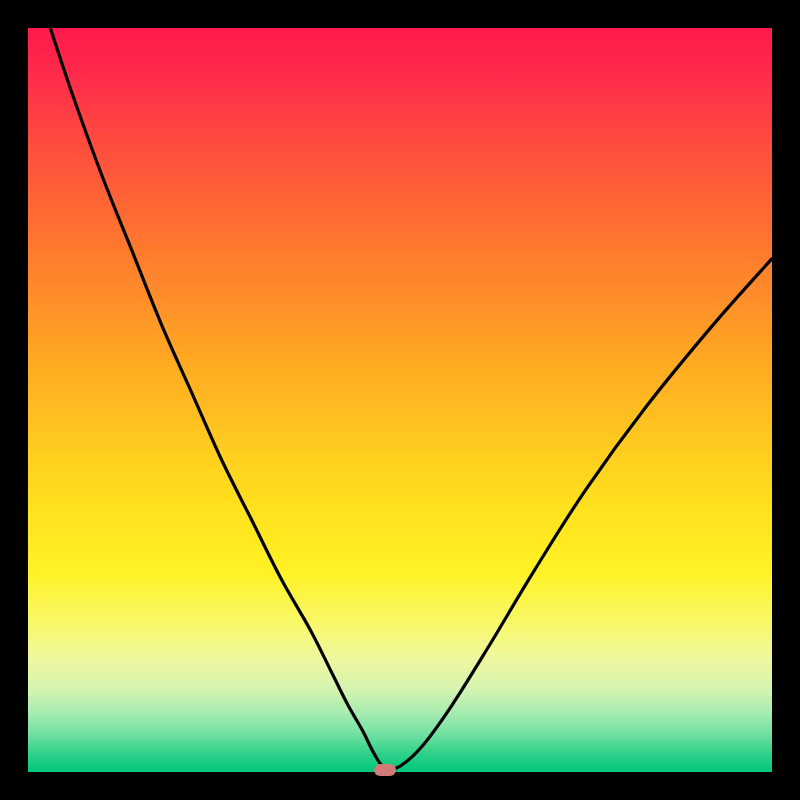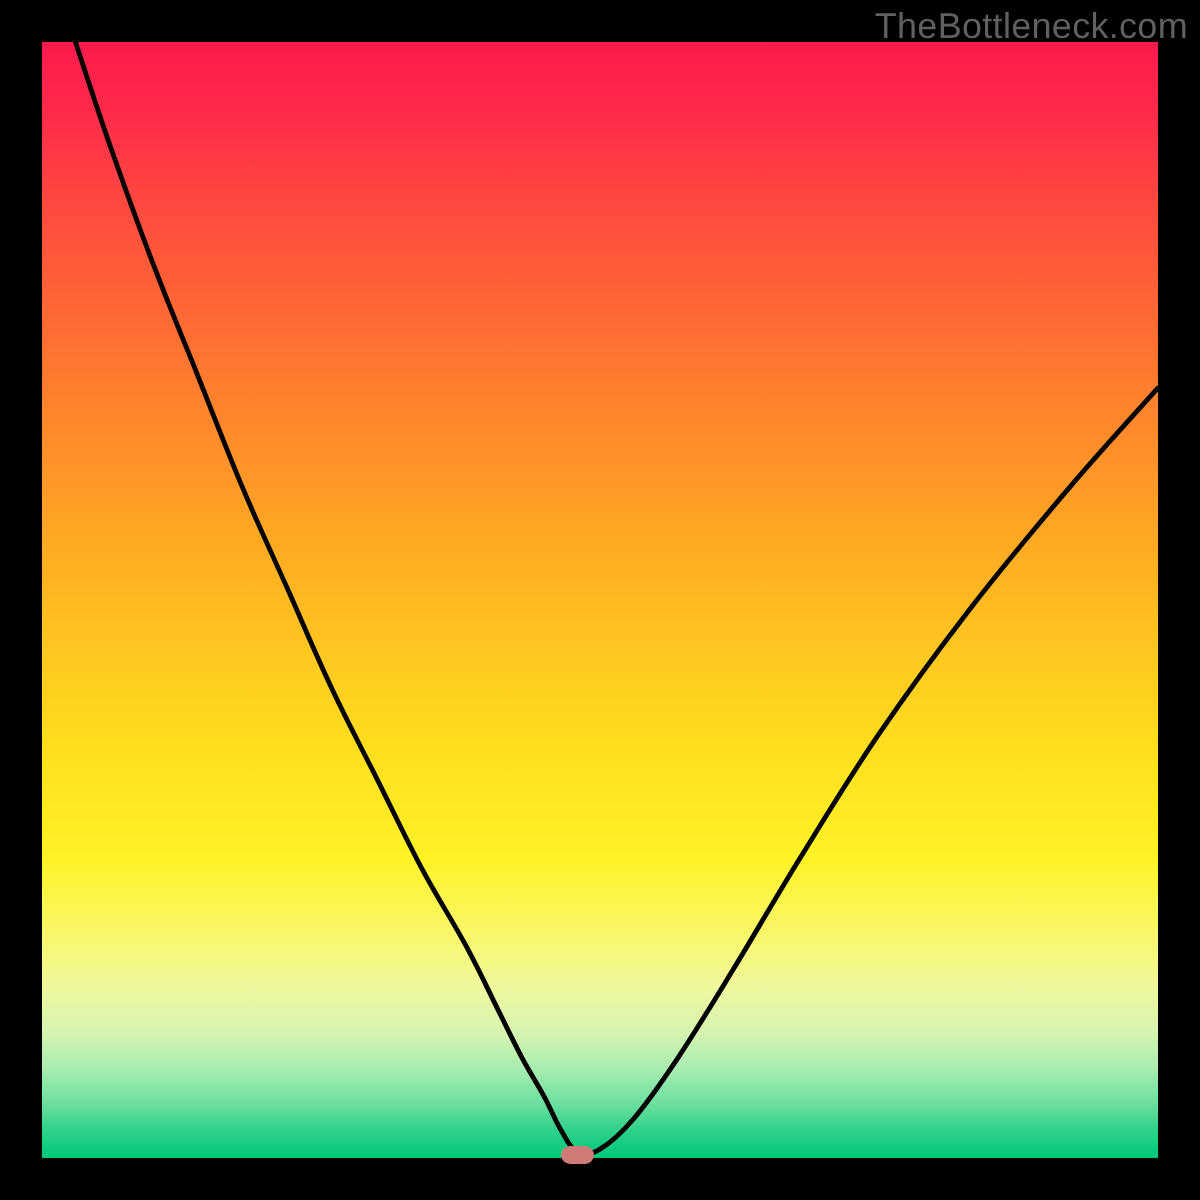--- a/index.html
+++ b/index.html
@@ -67,21 +67,20 @@
     width: 22px;
     height: 12px;
     border-radius: 6px;
     background: #cf7b78;
   }
 </style>
 </head>
 <body>
 
 <div class="frame">
-  <div class="watermark">TheBottleneck.com</div>
 
   <div class="plot">
 
     <svg class="curve" viewBox="0 0 744 744" preserveAspectRatio="none">
       <path id="curvePath" d="M 22.32 0 C 26.337600000000002 12.052799999999985, 35.2656 40.17599999999993, 44.64 66.95999999999992 C 54.0144 93.74399999999991, 63.686400000000006 120.67679999999993, 74.4 148.79999999999995 C 85.1136 176.92319999999998, 93.44640000000001 196.41600000000003, 104.16000000000001 223.20000000000005 C 114.87360000000001 249.98400000000007, 123.20639999999999 272.15520000000004, 133.92 297.6 C 144.6336 323.0448, 152.9664 340.4544, 163.68 364.56 C 174.39360000000002 388.6656, 182.7264 408.75360000000006, 193.44 431.52000000000004 C 204.15359999999998 454.2864, 212.48639999999997 469.6128, 223.2 491.03999999999996 C 233.9136 512.4671999999999, 242.2464 530.472, 252.96 550.56 C 263.6736 570.6479999999999, 273.34560000000005 585.2304, 282.72 602.64 C 292.0944 620.0495999999999, 298.34399999999994 633.8879999999999, 305.03999999999996 647.28 C 311.736 660.672, 314.5632 666.996, 319.92 677.04 C 325.27680000000004 687.084, 330.1128 694.3752000000001, 334.8 703.08 C 339.48720000000003 711.7848, 341.9424 718.704, 345.96000000000004 725.4 C 349.97760000000005 732.096, 352.4328 738.0033599999999, 357.12 740.28 C 361.8072 742.55664, 365.304 742.0656, 372 738.048 C 378.696 734.0304, 384.9456 728.9414400000001, 394.32 717.96 C 403.6944 706.97856, 412.0272 695.1192, 424.08 677.04 C 436.1328 658.9608, 446.54879999999997 641.6256, 461.28 617.52 C 476.0112 593.4144, 488.5104 571.2432, 505.92 543.12 C 523.3296 514.9968, 537.912 490.7424, 558 461.28 C 578.088 431.81759999999997, 594.7536 408.9024, 617.52 379.44 C 640.2864 349.9776, 661.7136 324.384, 684.48 297.6 C 707.2464 270.81600000000003, 733.2864 242.6928, 744 230.64" fill="none" stroke="#000000" stroke-width="3.2" stroke-linecap="round"></path>
     </svg>
 
     <div class="marker" id="marker" style="background: rgb(207, 123, 120); left: 346.12px; top: 736px;"></div>
 
   </div>

